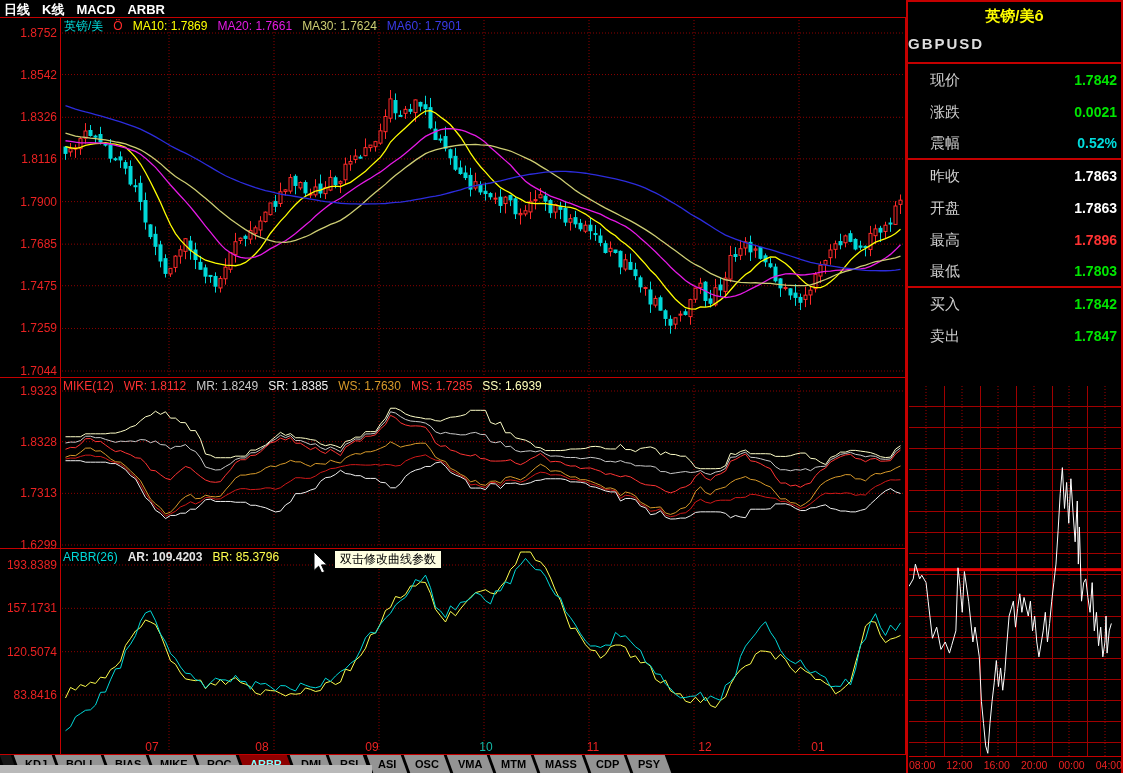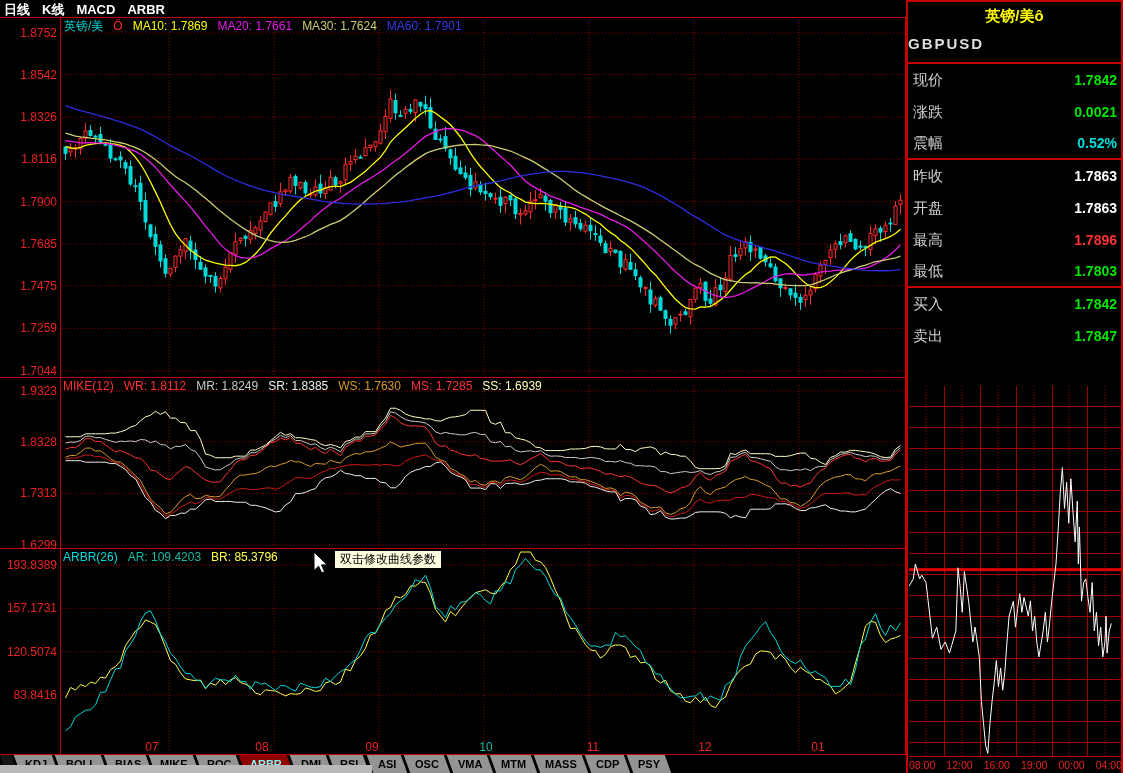--- a/index.html
+++ b/index.html
@@ -19,21 +19,21 @@
 .month{position:absolute;top:0;transform:translateX(-50%);font-size:12px}
 #tooltip{left:334px;top:550px;background:#ffffe1;border:1px solid #000;color:#000;
   font-size:12px;line-height:17px;padding:0 5px;white-space:nowrap;z-index:6}
 #cursor{left:313px;top:551px;z-index:7}
 #sidebar{left:906px;top:0;width:217px;height:773px;background:#000;
   border-left:2px solid #c40000;border-top:2px solid #c40000;border-right:2px solid #c40000;z-index:2}
 #sb-title{position:absolute;left:0;top:5px;width:100%;text-align:center;font-size:15px;font-weight:bold}
 #sb-code{position:absolute;left:0;top:33px;width:100%;text-align:left;font-size:15px;font-weight:bold;
   color:#dedede;letter-spacing:2px}
 #sb-rows{position:absolute;left:0;top:60px;width:100%;border-top:2px solid #c40000}
-.sbrow{height:32px;display:flex;justify-content:space-between;align-items:center;padding:0 4px 0 5px}
+.sbrow{height:32px;display:flex;justify-content:space-between;align-items:center;padding:0 4px 0 22px}
 .sbrow.sep{border-bottom:2px solid #c40000}
 .sbl{color:#cfcfcf;font-size:15px}
 .sbv{font-size:14px;font-weight:bold}
 #mini{position:absolute;left:1px;top:384px}
 #sb-times{position:absolute;left:1px;top:757px;width:213px;display:flex;justify-content:space-between;
   font-size:10.5px;white-space:nowrap}
 #tab-bar{left:0;top:755px;width:906px;height:18px;background:#000;display:flex;align-items:stretch;
   padding-left:3px;z-index:4}
 .tab{transform:skewX(20deg);display:flex;align-items:center;padding:0 8px;height:18px;margin-right:3px;cursor:pointer}
 .tab .lbl{transform:skewX(-20deg);font-size:11px;font-weight:bold}
@@ -457,21 +457,21 @@
       <polyline points="65.5,460.7070732494296 70.5,460.7070732494296 75.5,460.7070732494296 80.5,460.7070732494296 85.5,462.1741332007908 90.5,462.1741332007908 95.5,462.1741332007908 100.5,462.1741332007908 105.5,462.1741332007908 110.5,463.5789463454206 115.5,463.5789463454206 120.5,466.36599640701047 125.5,469.63630670472014 130.5,475.5556034374247 135.5,478.83616970874414 140.5,488.17118306886846 145.5,497.5894728048628 150.5,502.0133562072529 155.5,510.26685513456187 160.5,513.417215431724 165.5,518.6234161799002 170.5,515.4425160346033 175.5,515.4425160346033 180.5,513.2412640318643 185.5,513.1399205796512 190.5,509.19963350430186 195.5,509.19963350430186 200.5,504.8713797645943 205.5,499.74278964536717 210.5,499.16167810959183 215.5,501.46071393045884 220.5,501.46071393045884 225.5,501.46071393045884 230.5,501.46071393045884 235.5,502.2504176311943 240.5,502.2504176311943 245.5,502.2504176311943 250.5,505.2802727164553 255.5,505.2802727164553 260.5,506.55350117951093 265.5,507.7527401615377 270.5,509.9579233593852 275.5,511.9599291750002 280.5,511.10383729066564 285.5,504.9991353901022 290.5,501.9438163097515 295.5,493.6073701418507 300.5,493.6073701418507 305.5,492.32481309706566 310.5,490.05022328301925 315.5,488.55104880200116 320.5,481.35664384001547 325.5,477.7141656600394 330.5,477.01382594508084 335.5,474.377330857315 340.5,470.28963591782656 345.5,473.50199189859484 350.5,474.12548593703826 355.5,475.6626437539665 360.5,475.6626437539665 365.5,478.41628275040154 370.5,478.41628275040154 375.5,478.41628275040154 380.5,482.2379309715236 385.5,482.81128937018127 390.5,487.7868474561128 395.5,487.7868474561128 400.5,483.48515957482635 405.5,476.33748784961335 410.5,472.4423690888875 415.5,470.110764814868 420.5,468.8250118014809 425.5,466.47879767676255 430.5,466.43911420557356 435.5,462.9613317826891 440.5,461.945201717621 445.5,466.3521938414365 450.5,472.39764899285217 455.5,474.9904010839299 460.5,476.93621816414236 465.5,479.6228147735452 470.5,488.0764484108583 475.5,488.0764484108583 480.5,488.0764484108583 485.5,489.62094627783557 490.5,483.5875814089224 495.5,483.9638800447897 500.5,488.5398632716595 505.5,483.3786188713616 510.5,483.3786188713616 515.5,483.01304568347587 520.5,484.53915318830684 525.5,483.96472983280023 530.5,482.71134494281984 535.5,480.5214493555745 540.5,480.1437724249138 545.5,478.7748114026756 550.5,478.7748114026756 555.5,478.7748114026756 560.5,478.7748114026756 565.5,479.5857018482849 570.5,481.8801147775895 575.5,481.8801147775895 580.5,482.2433211264379 585.5,483.20061414261926 590.5,486.46225381201674 595.5,487.17597255535486 600.5,489.0031278784737 605.5,490.8921511816997 610.5,491.9042034351223 615.5,491.9042034351223 620.5,501.04669419044643 625.5,498.46543110504894 630.5,498.46543110504894 635.5,499.67653282943 640.5,506.1190806385584 645.5,507.7258363890794 650.5,514.7141446652844 655.5,513.8016670253129 660.5,510.7370529562253 665.5,517.1738896321438 670.5,519.0283365964588 675.5,518.8919055690532 680.5,518.0909228009361 685.5,518.0909228009361 690.5,515.7099787419805 695.5,512.4299720401348 700.5,511.8341293759455 705.5,511.8341293759455 710.5,511.8341293759455 715.5,511.8341293759455 720.5,512.0039690003553 725.5,513.4027158742415 730.5,517.7691163526284 735.5,515.4772630165479 740.5,516.9858643552515 745.5,517.7071292443119 750.5,509.2177303617024 755.5,509.2177303617024 760.5,509.2177303617024 765.5,509.2177303617024 770.5,508.7341130745764 775.5,503.9108019842939 780.5,503.9108019842939 785.5,503.76777700671437 790.5,505.27868833404614 795.5,508.38560061002573 800.5,510.5326744467433 805.5,510.5326744467433 810.5,507.90815973136586 815.5,507.6062956941891 820.5,505.9165994550943 825.5,504.8096506155763 830.5,508.33870724402226 835.5,509.251579658772 840.5,511.0169309851069 845.5,511.0169309851069 850.5,511.87289495451597 855.5,511.87289495451597 860.5,510.38301909400195 865.5,509.12617270056154 870.5,503.98753796556525 875.5,499.4594728842687 880.5,494.7421930045373 885.5,490.7981687397763 890.5,488.5669739303686 895.5,491.7712256942157 900.5,493.4942559140686" fill="none" stroke="#f0f0f0" stroke-width="1"></polyline>
       <polyline points="65.5,697.9855444375498 70.5,687.4465226431661 75.5,690.1403593253423 80.5,684.6296596066082 85.5,686.5082405877271 90.5,682.217688663193 95.5,683.4123302977871 100.5,677.1824704039049 105.5,678.0297199958067 110.5,669.6875605278026 115.5,666.5679619098611 120.5,661.02174649045 125.5,645.4280443351818 130.5,638.4780085957447 135.5,630.9726141069294 140.5,627.475104188749 145.5,619.9423521260727 150.5,622.0479682066762 155.5,624.6330298646387 160.5,634.5088849565544 165.5,647.5718974032753 170.5,660.7917654007261 175.5,664.2924375486518 180.5,672.8515251034739 185.5,678.8953376593801 190.5,679.8795225566137 195.5,680.7022977680673 200.5,680.0176706597806 205.5,688.6920695693378 210.5,683.167379809839 215.5,685.1754751496075 220.5,679.5042995065966 225.5,684.5053134267571 230.5,679.9229692234136 235.5,677.7064654149383 240.5,682.4520709913463 245.5,684.2129652595206 250.5,686.7644934122775 255.5,693.0941025152367 260.5,694.6939474968078 265.5,689.8122917772881 270.5,690.5799750600625 275.5,690.9236159479915 280.5,693.4367124430969 285.5,695.9346557910038 290.5,693.6485785596617 295.5,694.221367796793 300.5,693.5493874232491 305.5,687.9229504234803 310.5,689.3903323258658 315.5,691.4842026696679 320.5,690.4559513282625 325.5,682.89312231612 330.5,681.3735813698697 335.5,684.5513358555511 340.5,682.0195646764442 345.5,669.2311441847994 350.5,670.7911814391356 355.5,660.2400207452124 360.5,655.9291226489805 365.5,648.2395641809167 370.5,634.8180697719916 375.5,632.8625604945064 380.5,623.4904129433073 385.5,610.4769723112106 390.5,607.4463103809885 395.5,596.5065738475547 400.5,597.9176351877041 405.5,594.3915390621061 410.5,586.0094735761826 415.5,586.0015614491076 420.5,581.9912362661701 425.5,582.5248730472965 430.5,593.4277675018715 435.5,609.2905900974436 440.5,615.7670291013105 445.5,622.0073574991548 450.5,611.4171590216921 455.5,615.7669316297151 460.5,608.744455655779 465.5,602.8131864797197 470.5,597.1472857701119 475.5,592.6382500356474 480.5,591.2969101004509 485.5,589.7285023022082 490.5,592.8902190245303 495.5,594.0422680291613 500.5,586.6017290103554 505.5,581.0351838010272 510.5,569.456377618557 515.5,564.5953301792272 520.5,552 525.5,552 530.5,552 535.5,560.3022890431074 540.5,561.8540371163816 545.5,567.6206699419116 550.5,578.0018374429987 555.5,590.5852896398953 560.5,600.4794923262568 565.5,615.0053322672835 570.5,628.6437875265882 575.5,628.1100857643981 580.5,636.4429736905541 585.5,644.7335802405813 590.5,650.0294498325526 595.5,650.6991536846308 600.5,658.2083001472982 605.5,654.3890356733073 610.5,646.63301632072 615.5,645.0187722999246 620.5,645.0935390203205 625.5,647.2569664052086 630.5,657.4334271739801 635.5,655.8344509728486 640.5,662.9086283929071 645.5,662.1393893870204 650.5,666.362907610764 655.5,679.3545282569542 660.5,682.8284489569066 665.5,680.1660658398396 670.5,690.7756608917756 675.5,693.8237372009996 680.5,693.7886149360904 685.5,701.2253375460397 690.5,702.7382607989242 695.5,697.1300075757937 700.5,702.669474247593 705.5,697.2493166310924 710.5,705.4887956433829 715.5,707.5263126613875 720.5,700.4613095846112 725.5,696.9884214829056 730.5,684.457440675827 735.5,675.7352075125241 740.5,669.6880372376226 745.5,665.908809835797 750.5,663.9243539517173 755.5,654.1794389794363 760.5,650.9374193139121 765.5,651.2765060667913 770.5,652.2017820804296 775.5,659.3498249499128 780.5,654.2225244279706 785.5,659.4859089487046 790.5,667.7691600791727 795.5,672.7394090150752 800.5,667.1838887441953 805.5,671.218574181175 810.5,673.8115154756807 815.5,679.525955947725 820.5,679.5756913071272 825.5,683.282020330652 830.5,686.0718706298338 835.5,693.8648969712061 840.5,690.8309914483946 845.5,686.388170871742 850.5,681.5800857295933 855.5,662.9120147800186 860.5,645.8881340194896 865.5,626.0108583052593 870.5,621.4476480218378 875.5,622.2328106646778 880.5,635.6943099282662 885.5,642.5838810609956 890.5,639.1139908251682 895.5,637.7150689306176 900.5,635.4653264889903" fill="none" stroke="#ffff4d" stroke-width="1"></polyline>
       <polyline points="65.5,730.7610122259679 70.5,726.8314492221529 75.5,716.8312405785846 80.5,713.5965599508387 85.5,710.2661278145792 90.5,709.8273912354264 95.5,705.0251216254458 100.5,692.3289141776713 105.5,692.0646927089023 110.5,679.8534187350398 115.5,668.9252149752576 120.5,668.176764449149 125.5,650.7120008231583 130.5,644.2286492538719 135.5,635.6141426808147 140.5,621.1587940884364 145.5,612.9108790051163 150.5,610.7723033276928 155.5,620.7075423748458 160.5,633.9940842199699 165.5,641.800904020738 170.5,653.4186338603416 175.5,658.4404526420612 180.5,666.9448905762845 185.5,673.2100537537533 190.5,673.7078963439299 195.5,679.5596161387019 200.5,681.1462901685459 205.5,688.1524995802515 210.5,682.6415705165869 215.5,678.1762413731769 220.5,679.8198584729256 225.5,679.9232441643005 230.5,681.86779457652 235.5,675.2891501885814 240.5,681.2822611330505 245.5,681.5330173240982 250.5,689.2715414808983 255.5,681.4846424715878 260.5,684.0772233669169 265.5,683.4366141035191 270.5,686.8695475880223 275.5,690.6663368048768 280.5,685.6020078481572 285.5,685.7983765270981 290.5,688.9163211312426 295.5,690.9536415678781 300.5,683.0793129946777 305.5,685.2205922119849 310.5,686.9706581230802 315.5,687.771416221199 320.5,686.3971816702464 325.5,678.1121127081738 330.5,681.3856187023686 335.5,675.9621519661553 340.5,671.5262936463237 345.5,668.8103093426259 350.5,663.4251268280373 355.5,659.7169635911272 360.5,650.0366419803635 365.5,637.7655581249641 370.5,632.1849082024058 375.5,633.2461366145305 380.5,624.1330833077537 385.5,618.0758710012493 390.5,613.3345579974584 395.5,605.0176100900364 400.5,600.7407860977752 405.5,597.285066102301 410.5,589.7612748736977 415.5,579.5810632231927 420.5,581.5503501243523 425.5,575.1175363486955 430.5,587.6618852349296 435.5,607.1359075801521 440.5,610.9203613160979 445.5,617.6202969548067 450.5,605.9139094638157 455.5,609.9353911855069 460.5,602.3711369584387 465.5,601.5867611871342 470.5,598.3101104370938 475.5,592.7320652176755 480.5,594.6410016385336 485.5,600.6563098959258 490.5,603.9167104655165 495.5,590.8991743882311 500.5,590.9291205564812 505.5,581.8024867534583 510.5,583.8558121898917 515.5,569.6787736707614 520.5,564.7622739035759 525.5,558.4282095023104 530.5,564.3478317783122 535.5,569.5807789504032 540.5,570.0234149394353 545.5,576.4242192615561 550.5,587.2697119563653 555.5,595.196151520207 560.5,597.6756981283261 565.5,611.48401607228 570.5,617.6252510783366 575.5,625.0361887653776 580.5,633.8286839323981 585.5,641.003101468897 590.5,645.9706801745364 595.5,645.9181440766845 600.5,647.4987896112106 605.5,645.0072357038575 610.5,645.2760609990781 615.5,632.3831575097774 620.5,636.7013296627238 625.5,635.7788227160925 630.5,641.2935528989517 635.5,646.7687538448489 640.5,650.2828426712128 645.5,662.105426679159 650.5,665.5264997543956 655.5,673.7761846160965 660.5,674.4779148495509 665.5,684.0134056827184 670.5,688.4302944464949 675.5,694.2615697788846 680.5,697.7975446643374 685.5,697.4775596138779 690.5,696.3386001981298 695.5,695.957445578331 700.5,692.1762032174724 705.5,701.0038700677743 710.5,695.9147390949915 715.5,698.4118633538607 720.5,700.3436032135298 725.5,685.1981065797206 730.5,681.8738176112445 735.5,675.6800140168041 740.5,656.4316184839806 745.5,646.1482999054031 750.5,639.8630368290071 755.5,633.8095268049534 760.5,626.7738798792902 765.5,621.7435431176374 770.5,632.2906908213349 775.5,639.4171097402216 780.5,650.42009687521 785.5,657.2093459825953 790.5,661.1045077928841 795.5,663.6564127265982 800.5,659.9735265773933 805.5,668.0133608276217 810.5,673.035654680983 815.5,671.3307211219275 820.5,674.9468356788341 825.5,677.4166678909653 830.5,686.849002650718 835.5,686.1988591909208 840.5,686.4223069534498 845.5,678.9336546445662 850.5,684.9528781475589 855.5,669.0609292918635 860.5,644.9644440352581 865.5,638.8938641956574 870.5,622.0329166265184 875.5,613.6648575631406 880.5,627.345348471863 885.5,635.4611941847947 890.5,625.0460841800425 895.5,630.490159742505 900.5,622.8709937863458" fill="none" stroke="#00d9d9" stroke-width="1"></polyline>
       <rect x="61" y="20" width="844" height="355" fill="transparent"></rect>
       <rect x="61" y="380" width="844" height="167" fill="transparent"></rect>
       <rect x="61" y="550" width="844" height="204" fill="transparent"></rect>
     </svg>
 
   <div id="main-legend" class="abs hdr"><span style="color: rgb(0, 217, 217);">英镑/美</span><span style="color: rgb(255, 42, 42);">Ö</span><span style="color: rgb(255, 255, 0);">MA10: 1.7869</span><span style="color: rgb(229, 26, 229);">MA20: 1.7661</span><span style="color: rgb(205, 205, 115);">MA30: 1.7624</span><span style="color: rgb(58, 58, 232);">MA60: 1.7901</span></div>
   <div id="mike-header" class="abs hdr"><span style="color: rgb(255, 51, 51);">MIKE(12)</span><span style="color: rgb(255, 51, 51);">WR: 1.8112</span><span style="color: rgb(200, 200, 200);">MR: 1.8249</span><span style="color: rgb(238, 238, 238);">SR: 1.8385</span><span style="color: rgb(216, 154, 42);">WS: 1.7630</span><span style="color: rgb(255, 51, 51);">MS: 1.7285</span><span style="color: rgb(255, 255, 187);">SS: 1.6939</span></div>
-  <div id="arbr-header" class="abs hdr"><span style="color: rgb(0, 217, 217);">ARBR(26)</span><span style="color: #14b8a6;">AR: 109.4203</span><span style="color: rgb(255, 255, 77);">BR: 85.3796</span></div>
+  <div id="arbr-header" class="abs hdr"><span style="color: rgb(0, 217, 217);">ARBR(26)</span><span style="color: #e5e5e5; font-weight: bold;">AR: 109.4203</span><span style="color: rgb(255, 255, 77);">BR: 85.3796</span></div>
   <div id="months" class="abs">
       <span class="month" style="left: 152px; color: rgb(234, 34, 34);">07</span>
       <span class="month" style="left: 262px; color: rgb(234, 34, 34);">08</span>
       <span class="month" style="left: 372px; color: rgb(234, 34, 34);">09</span>
       <span class="month" style="left: 486px; color: #14b8a6;">10</span>
       <span class="month" style="left: 593px; color: rgb(234, 34, 34);">11</span>
       <span class="month" style="left: 705px; color: rgb(234, 34, 34);">12</span>
       <span class="month" style="left: 818px; color: rgb(234, 34, 34);">01</span>
     </div>
 
@@ -551,21 +551,21 @@
         <line x1="143" y1="0" x2="143" y2="371" stroke="#a00000" shape-rendering="crispEdges"></line>
         <line x1="178" y1="0" x2="178" y2="371" stroke="#a00000" shape-rendering="crispEdges"></line>
         <rect x="0" y="182.145" width="213" height="3" fill="#e00000"></rect>
         <polyline points="0,200.34 4.26,192.92000000000002 6.39,178.07999999999998 10.65,192.92000000000002 12.78,189.21 17.04,196.63000000000002 19.169999999999998,215.17999999999998 23.43,252.28000000000003 27.69,241.15 31.95,263.40999999999997 36.21,255.98999999999998 40.47,267.12 42.6,259.7 46.86,244.86 48.99,181.79 51.12,200.34 53.25,226.31 55.38,185.5 59.64000000000001,215.17999999999998 63.9,255.98999999999998 66.03,241.15 70.29,270.83 72.42,315.34999999999997 74.55,337.61 76.67999999999999,359.87 78.81,367.29 80.94,337.61 83.07000000000001,315.34999999999997 85.2,296.8 87.33,274.54 89.46,300.51000000000005 91.59,281.96 93.72,304.21999999999997 95.85000000000001,285.67 97.98,255.98999999999998 100.11,230.02 104.37,215.17999999999998 106.5,241.15 108.63,222.6 110.76,207.76000000000002 112.89,226.31 115.02000000000001,211.46999999999997 119.28000000000002,230.02 121.41,215.17999999999998 123.53999999999999,244.86 125.66999999999999,230.02 127.8,255.98999999999998 129.93,270.83 134.19,244.86 136.32,226.31 138.45000000000002,255.98999999999998 140.58,237.44 142.71,215.17999999999998 144.84,196.63000000000002 146.97,178.07999999999998 149.1,144.69 151.23,107.58999999999999 153.35999999999999,81.62 155.49,122.43 157.62,96.46000000000001 159.75,137.27 161.88,92.75 164.01,126.14000000000001 166.14000000000001,155.82 168.27,115.01 169.335,178.07999999999998 170.4,140.98 172.53,215.17999999999998 174.66,196.63000000000002 176.79,192.92000000000002 178.92,211.46999999999997 181.04999999999998,226.31 183.18,196.63000000000002 185.31,244.86 187.44,226.31 189.57,259.7 191.70000000000002,241.15 193.83,270.83 195.96,255.98999999999998 197.025,230.02 198.09,267.12 200.22,244.86 202.35,237.44" fill="none" stroke="#ffffff" stroke-width="1"></polyline>
         <line x1="0" y1="370.5" x2="213" y2="370.5" stroke="#c40000"></line>
       </svg>
     <div id="sb-times" style="color: rgb(234, 34, 34);">
         <span>08:00</span>
         <span>12:00</span>
         <span>16:00</span>
-        <span>19:00</span>
+        <span>20:00</span>
         <span>00:00</span>
         <span>04:00</span>
       </div>
   </div>
 
   <div id="tab-bar" class="abs">
     <div id="tab-lead" class="tab" style="background:#151515"></div>
   <div class="tab" style="background: rgb(148, 148, 148);">
         <span class="lbl" style="color: rgb(0, 0, 0);">KDJ</span>
       </div>

